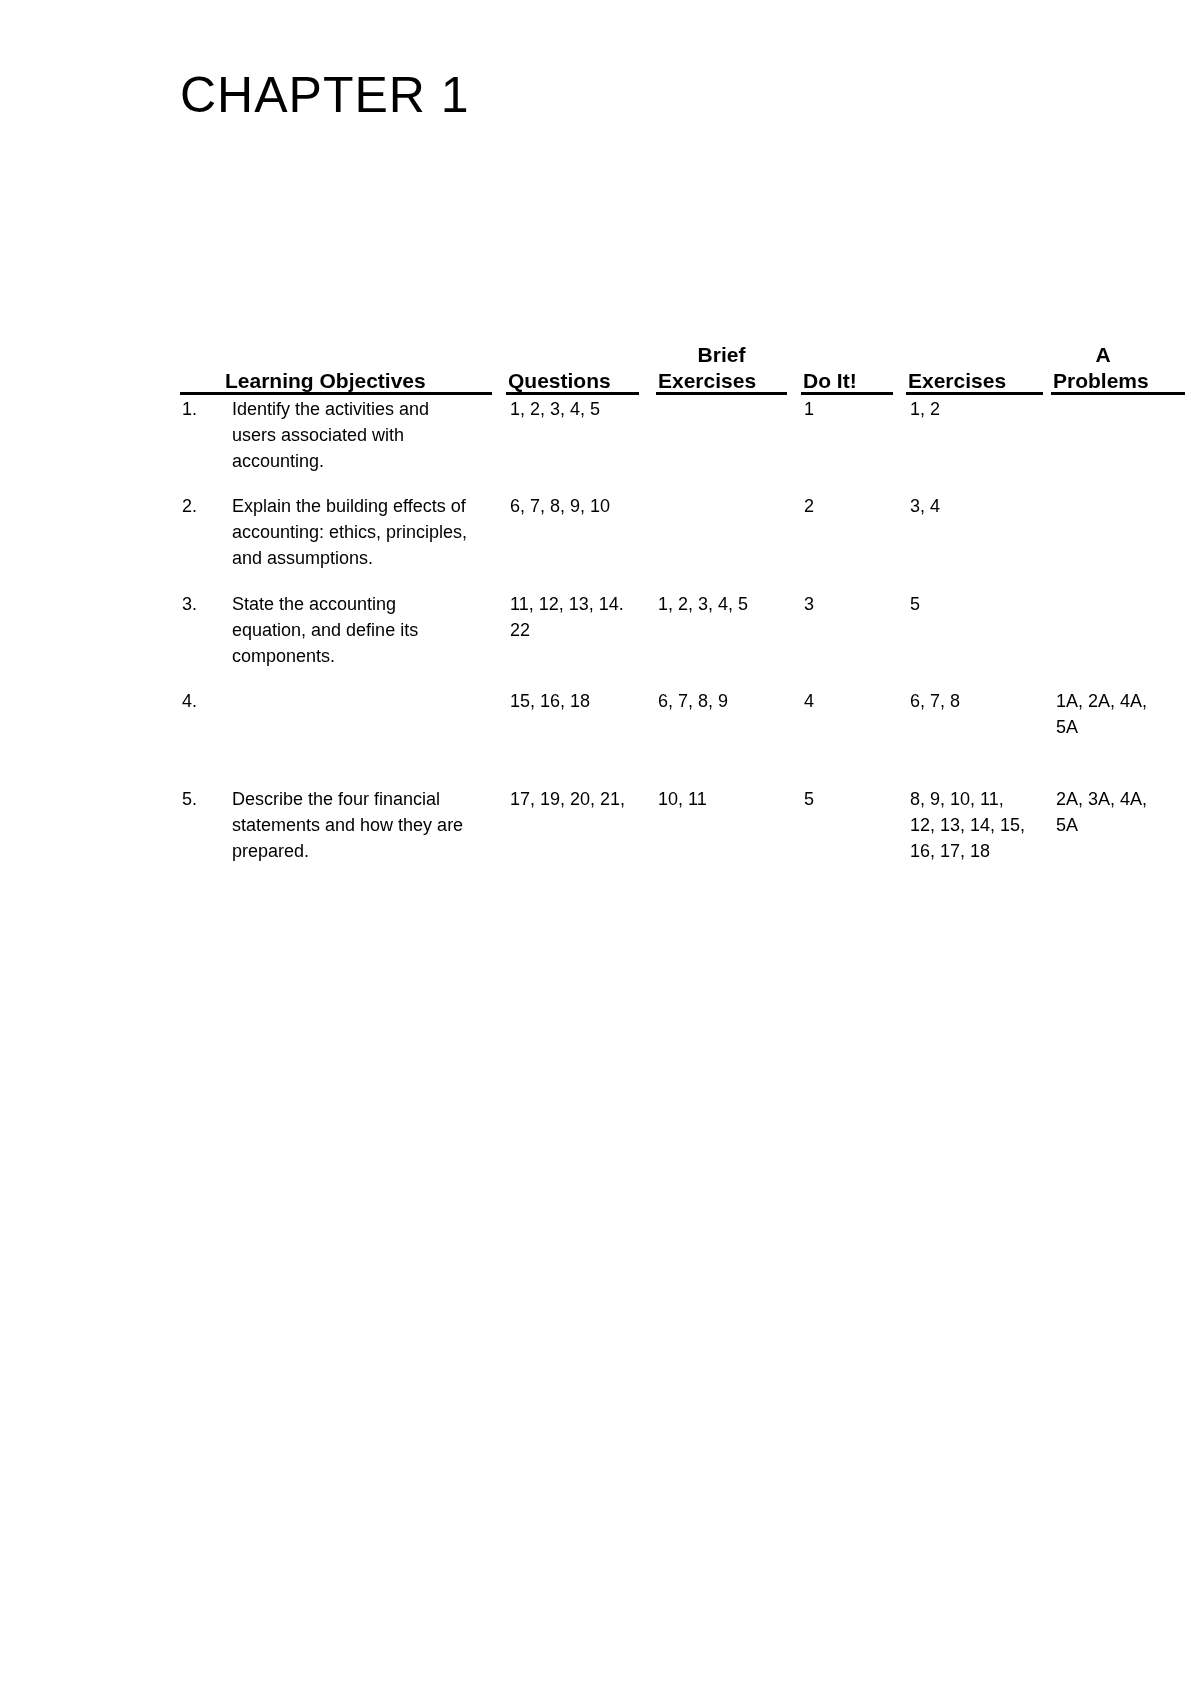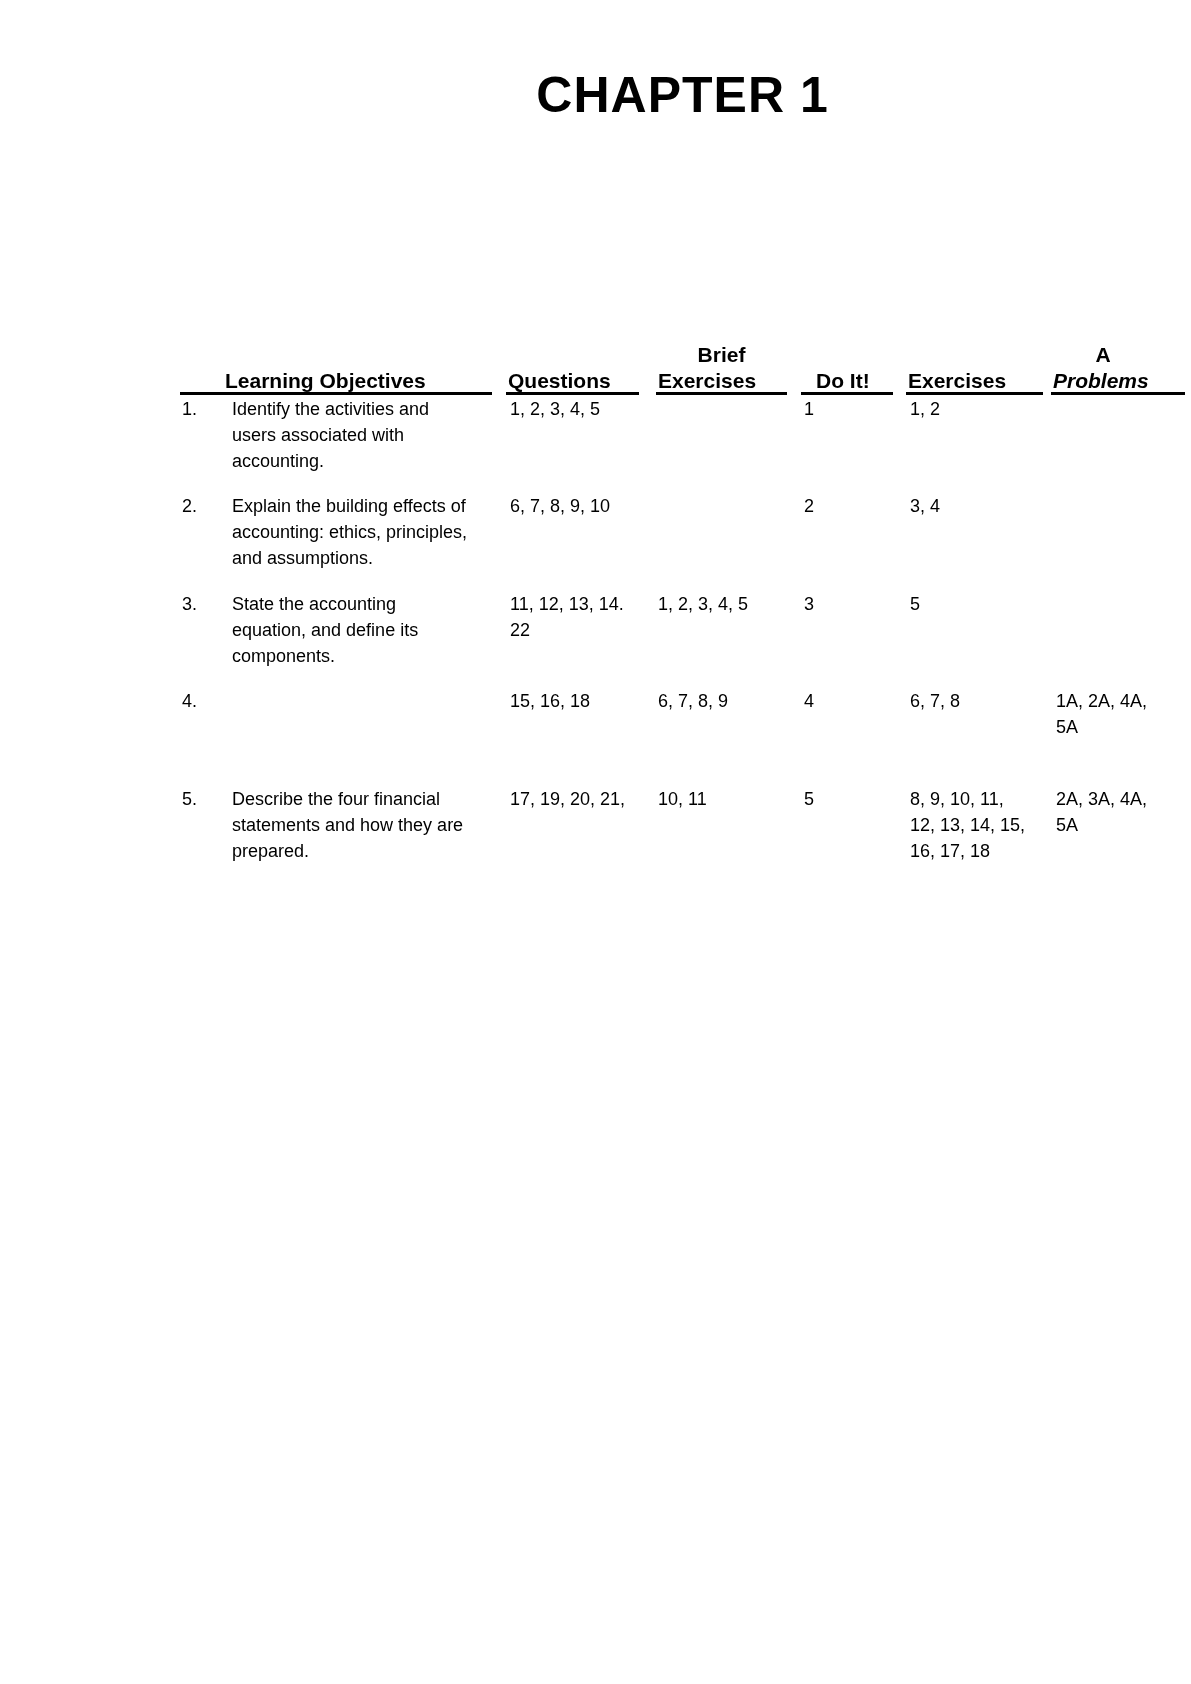--- a/index.html
+++ b/index.html
@@ -7,21 +7,21 @@
     position: relative;
     width: 1191px;
     height: 1684px;
     background: #ffffff;
     color: #000000;
     font-family: "Liberation Sans", sans-serif;
     overflow: hidden;
   }
   .chapter-title {
     position: absolute; left: 180px; top: 70px; width: 1005px;
-    text-align: center; font-size: 50px; font-weight: bold; letter-spacing: 1px;
+    font-size: 50px; font-weight: normal; letter-spacing: 1px;
     line-height: 1.0;
   }
   .chapter-subtitle {
     position: absolute; left: 180px; top: 158px; width: 1005px;
     text-align: center; font-size: 42px; font-weight: bold;
     line-height: 1.0;
   }
   .section-heading {
     position: absolute; left: 182px; top: 266px;
     font-size: 26px; font-weight: bold; letter-spacing: 0.5px;
@@ -52,23 +52,23 @@
 <div class="page">
 
   <div class="chapter-title">CHAPTER 1</div>
 
   <div class="hdr hdr-center" style="left:656px; top:344px; width:131px;">Brief</div>
   <div class="hdr hdr-center" style="left:1051px; top:344px; width:104px;">A</div>
 
   <div class="hdr" style="left:182px; top:370px;margin-left:43px;">Learning Objectives</div>
   <div class="hdr" style="left:508px; top:370px;">Questions</div>
   <div class="hdr" style="left:658px; top:370px;">Exercises</div>
-  <div class="hdr" style="left:803px; top:370px;margin-left:13px;">Do It!</div>
+  <div class="hdr" style="left:803px; top:370px;">Do It!</div>
   <div class="hdr" style="left:908px; top:370px;">Exercises</div>
-  <div class="hdr" style="left:1053px; top:370px;font-style:italic;">Problems</div>
+  <div class="hdr" style="left:1053px; top:370px;">Problems</div>
 
   <div class="rule" style="left:180px;  width:312px;"></div>
   <div class="rule" style="left:506px;  width:133px;"></div>
   <div class="rule" style="left:656px;  width:131px;"></div>
   <div class="rule" style="left:801px;  width:92px;"></div>
   <div class="rule" style="left:906px;  width:137px;"></div>
   <div class="rule" style="left:1051px; width:134px;"></div>
 
   <div class="row" style="top:396px;">
     <div class="cell c-num">1.</div>

